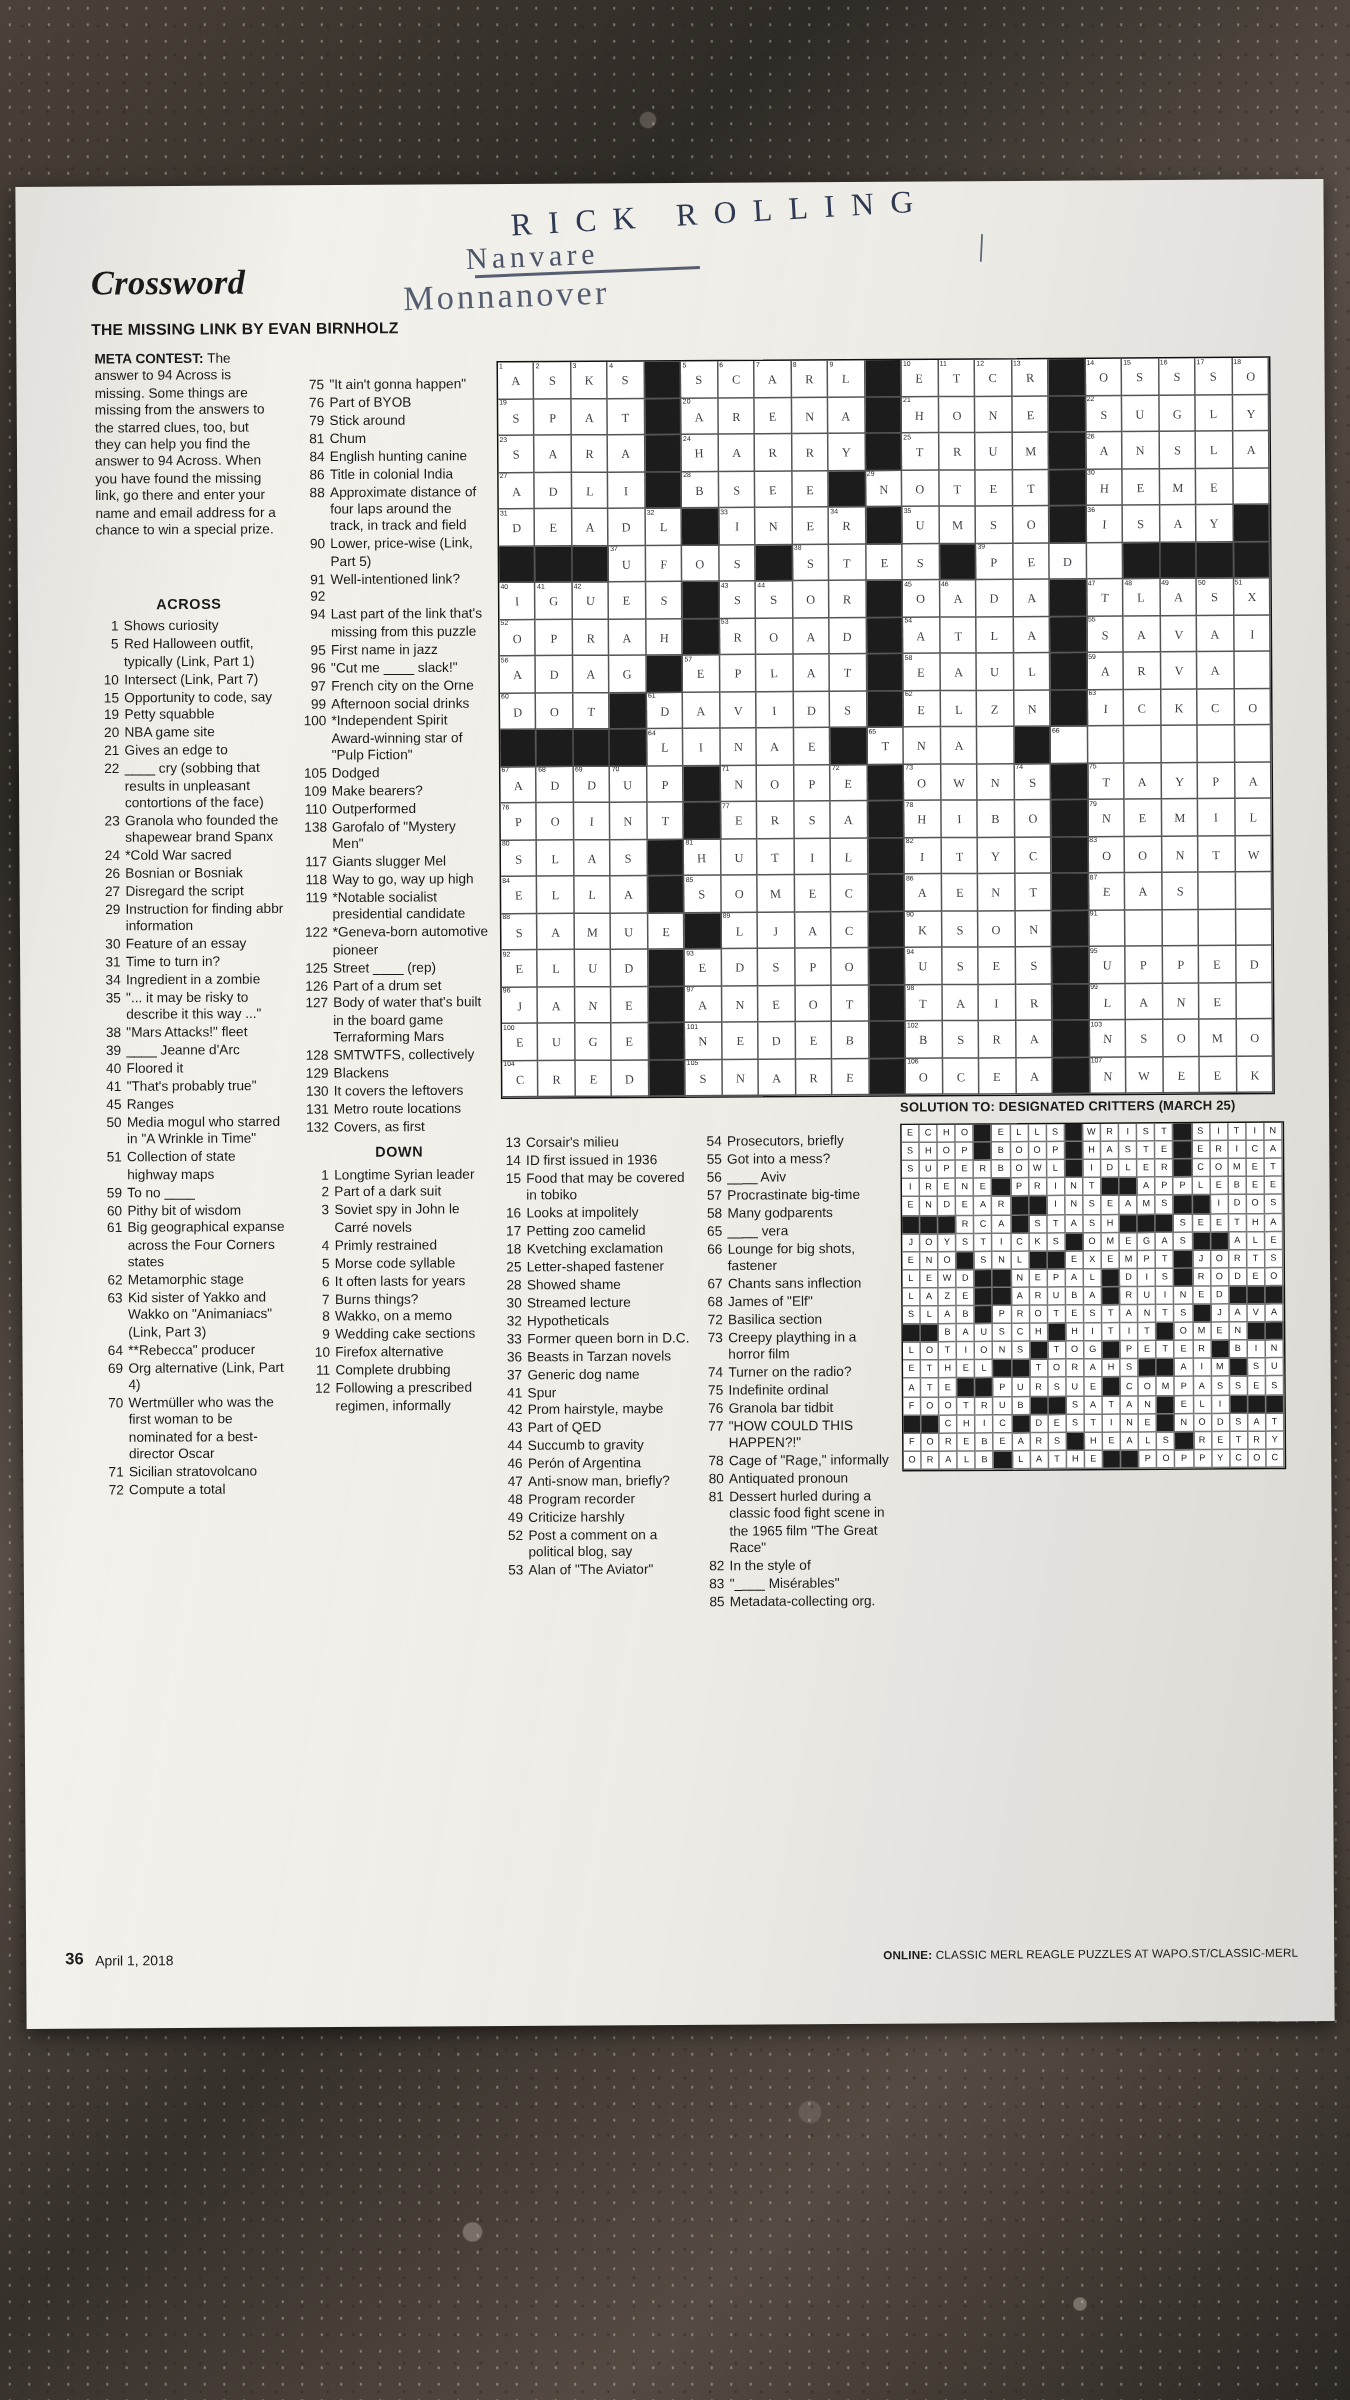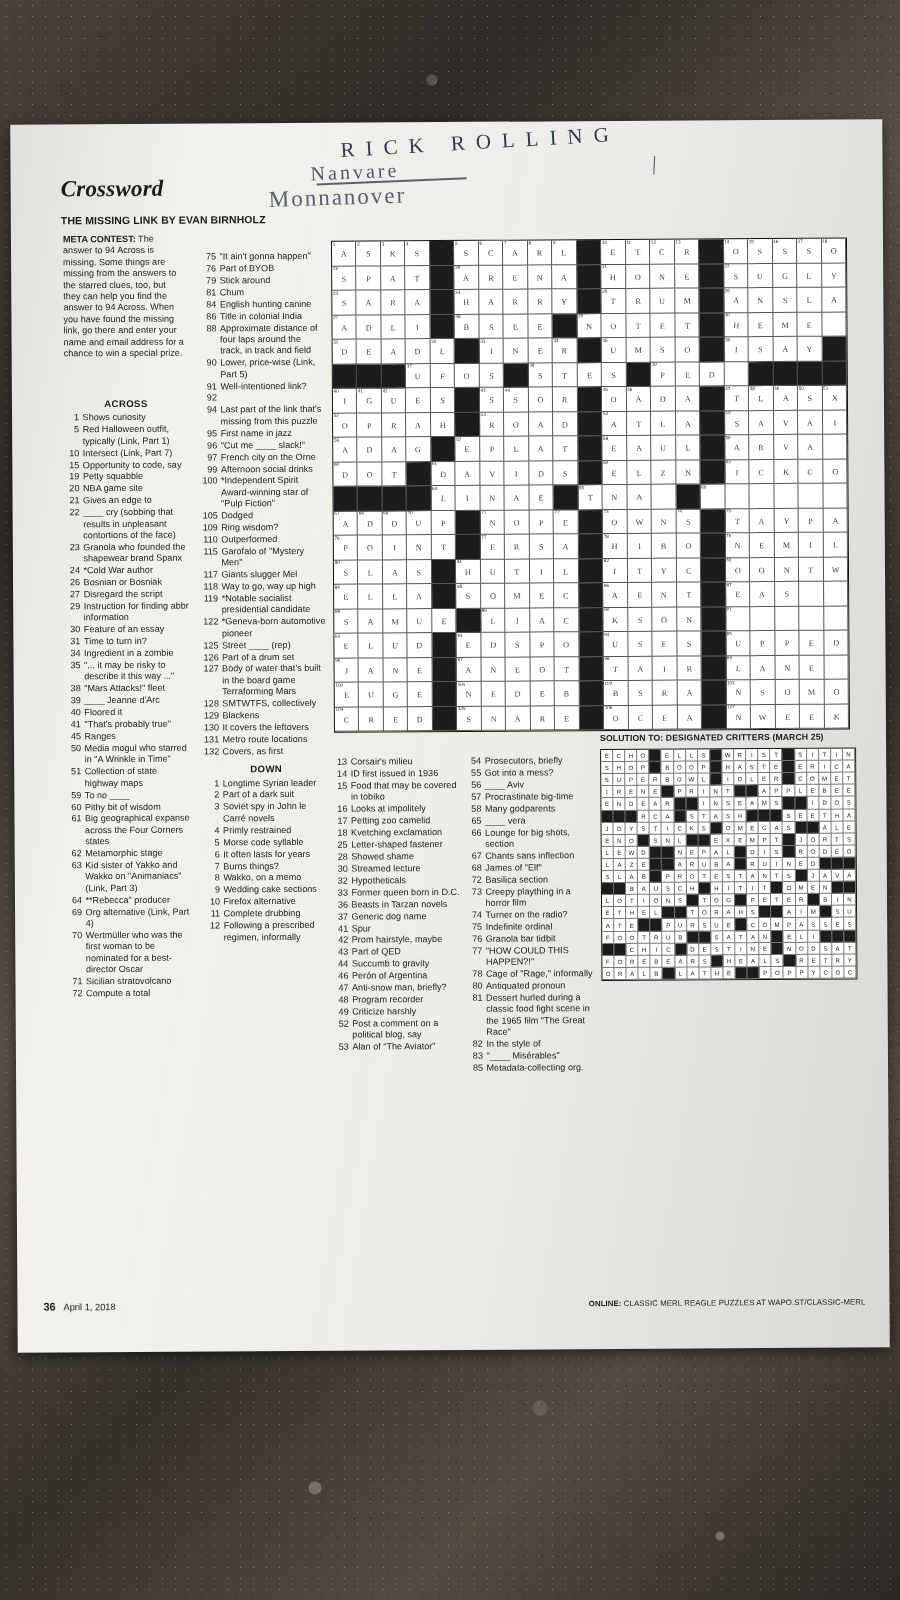--- a/index.html
+++ b/index.html
@@ -199,21 +199,21 @@
         <div class="clue">
           <div class="n">22</div>
           <div class="t">____ cry (sobbing that results in unpleasant contortions of the face)</div>
         </div>
         <div class="clue">
           <div class="n">23</div>
           <div class="t">Granola who founded the shapewear brand Spanx</div>
         </div>
         <div class="clue">
           <div class="n">24</div>
-          <div class="t">*Cold War author</div>
+          <div class="t">*Cold War sacred</div>
         </div>
         <div class="clue">
           <div class="n">26</div>
           <div class="t">Bosnian or Bosniak</div>
         </div>
         <div class="clue">
           <div class="n">27</div>
           <div class="t">Disregard the script</div>
         </div>
         <div class="clue">
@@ -372,28 +372,28 @@
         <div class="clue">
           <div class="n">100</div>
           <div class="t">*Independent Spirit Award-winning star of "Pulp Fiction"</div>
         </div>
         <div class="clue">
           <div class="n">105</div>
           <div class="t">Dodged</div>
         </div>
         <div class="clue">
           <div class="n">109</div>
-          <div class="t">Ring wisdom?</div>
+          <div class="t">Make bearers?</div>
         </div>
         <div class="clue">
           <div class="n">110</div>
           <div class="t">Outperformed</div>
         </div>
         <div class="clue">
-          <div class="n">115</div>
+          <div class="n">138</div>
           <div class="t">Garofalo of "Mystery Men"</div>
         </div>
         <div class="clue">
           <div class="n">117</div>
           <div class="t">Giants slugger Mel</div>
         </div>
         <div class="clue">
           <div class="n">118</div>
           <div class="t">Way to go, way up high</div>
         </div>
@@ -608,21 +608,21 @@
         <div class="clue">
           <div class="n">58</div>
           <div class="t">Many godparents</div>
         </div>
         <div class="clue">
           <div class="n">65</div>
           <div class="t">____ vera</div>
         </div>
         <div class="clue">
           <div class="n">66</div>
-          <div class="t">Lounge for big shots, section</div>
+          <div class="t">Lounge for big shots, fastener</div>
         </div>
         <div class="clue">
           <div class="n">67</div>
           <div class="t">Chants sans inflection</div>
         </div>
         <div class="clue">
           <div class="n">68</div>
           <div class="t">James of "Elf"</div>
         </div>
         <div class="clue">

